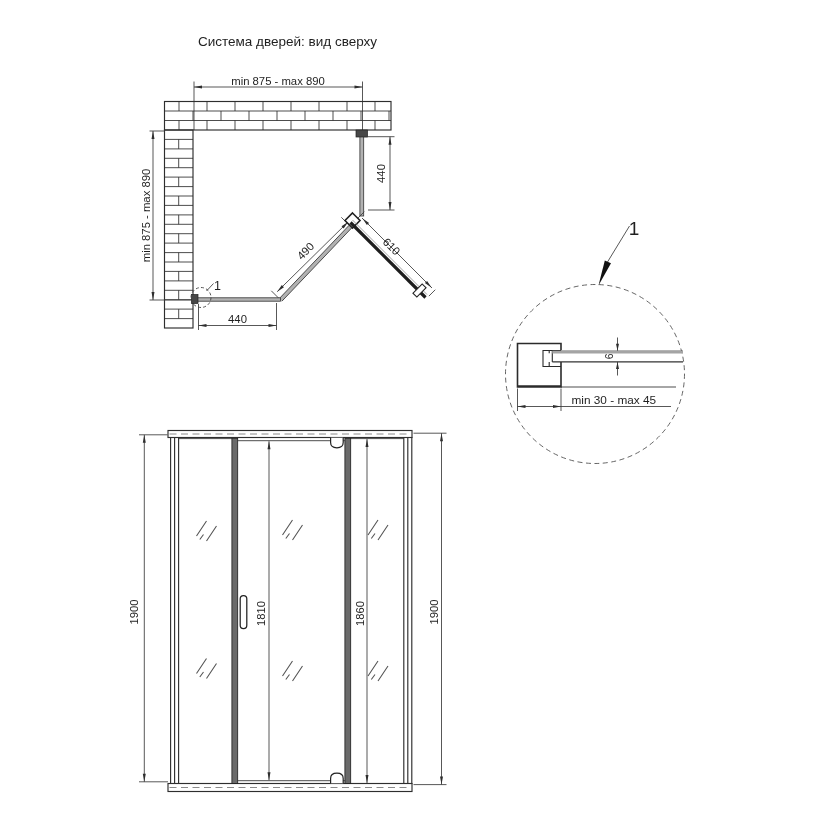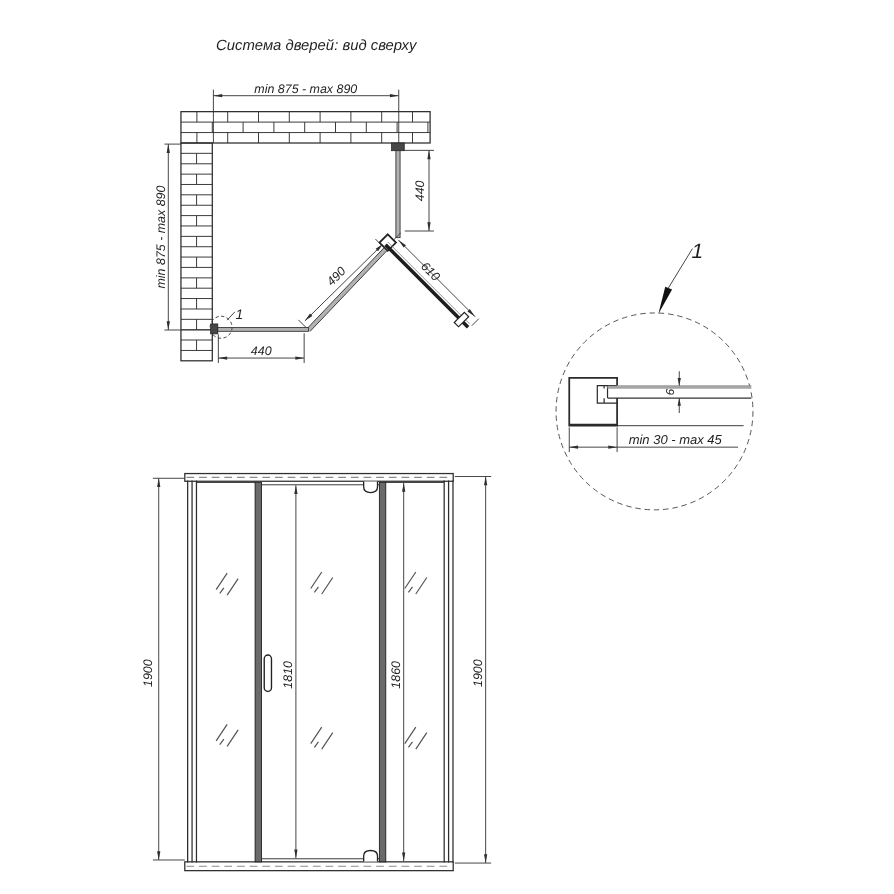--- a/index.html
+++ b/index.html
@@ -1,16 +1,16 @@
 <!DOCTYPE html>
 <html><head>
 <meta charset="utf-8">
 <style>
   html,body { margin:0; padding:0; background:#fff; }
-  .stage { position:relative; width:813px; height:813px; background:#ffffff; overflow:hidden;font-style:italic; }
+  .stage { position:relative; width:813px; height:813px; background:#ffffff; overflow:hidden; }
   svg { display:block; }
   .ln   { stroke:#2e2e2e; fill:none; stroke-width:1.15; stroke-linecap:square; }
   .thin { stroke:#2e2e2e; fill:none; stroke-width:.85; }
   .dimln{ stroke:#3a3a3a; fill:none; stroke-width:.85; stroke-linecap:butt; }
   .ar   { fill:#2e2e2e; stroke:none; }
   .glass{ fill:#b2b2b2; stroke:#333; stroke-width:.8; }
   .bar  { fill:#6a6a6a; stroke:#1c1c1c; stroke-width:.8; }
   .dash { stroke:#8a8a8a; stroke-width:1; stroke-dasharray:7 4.5; fill:none; }
   .hatch{ stroke:#555; stroke-width:1.1; fill:none; }
   text  { font-family:"Liberation Sans", sans-serif; fill:#1f1f1f; }

